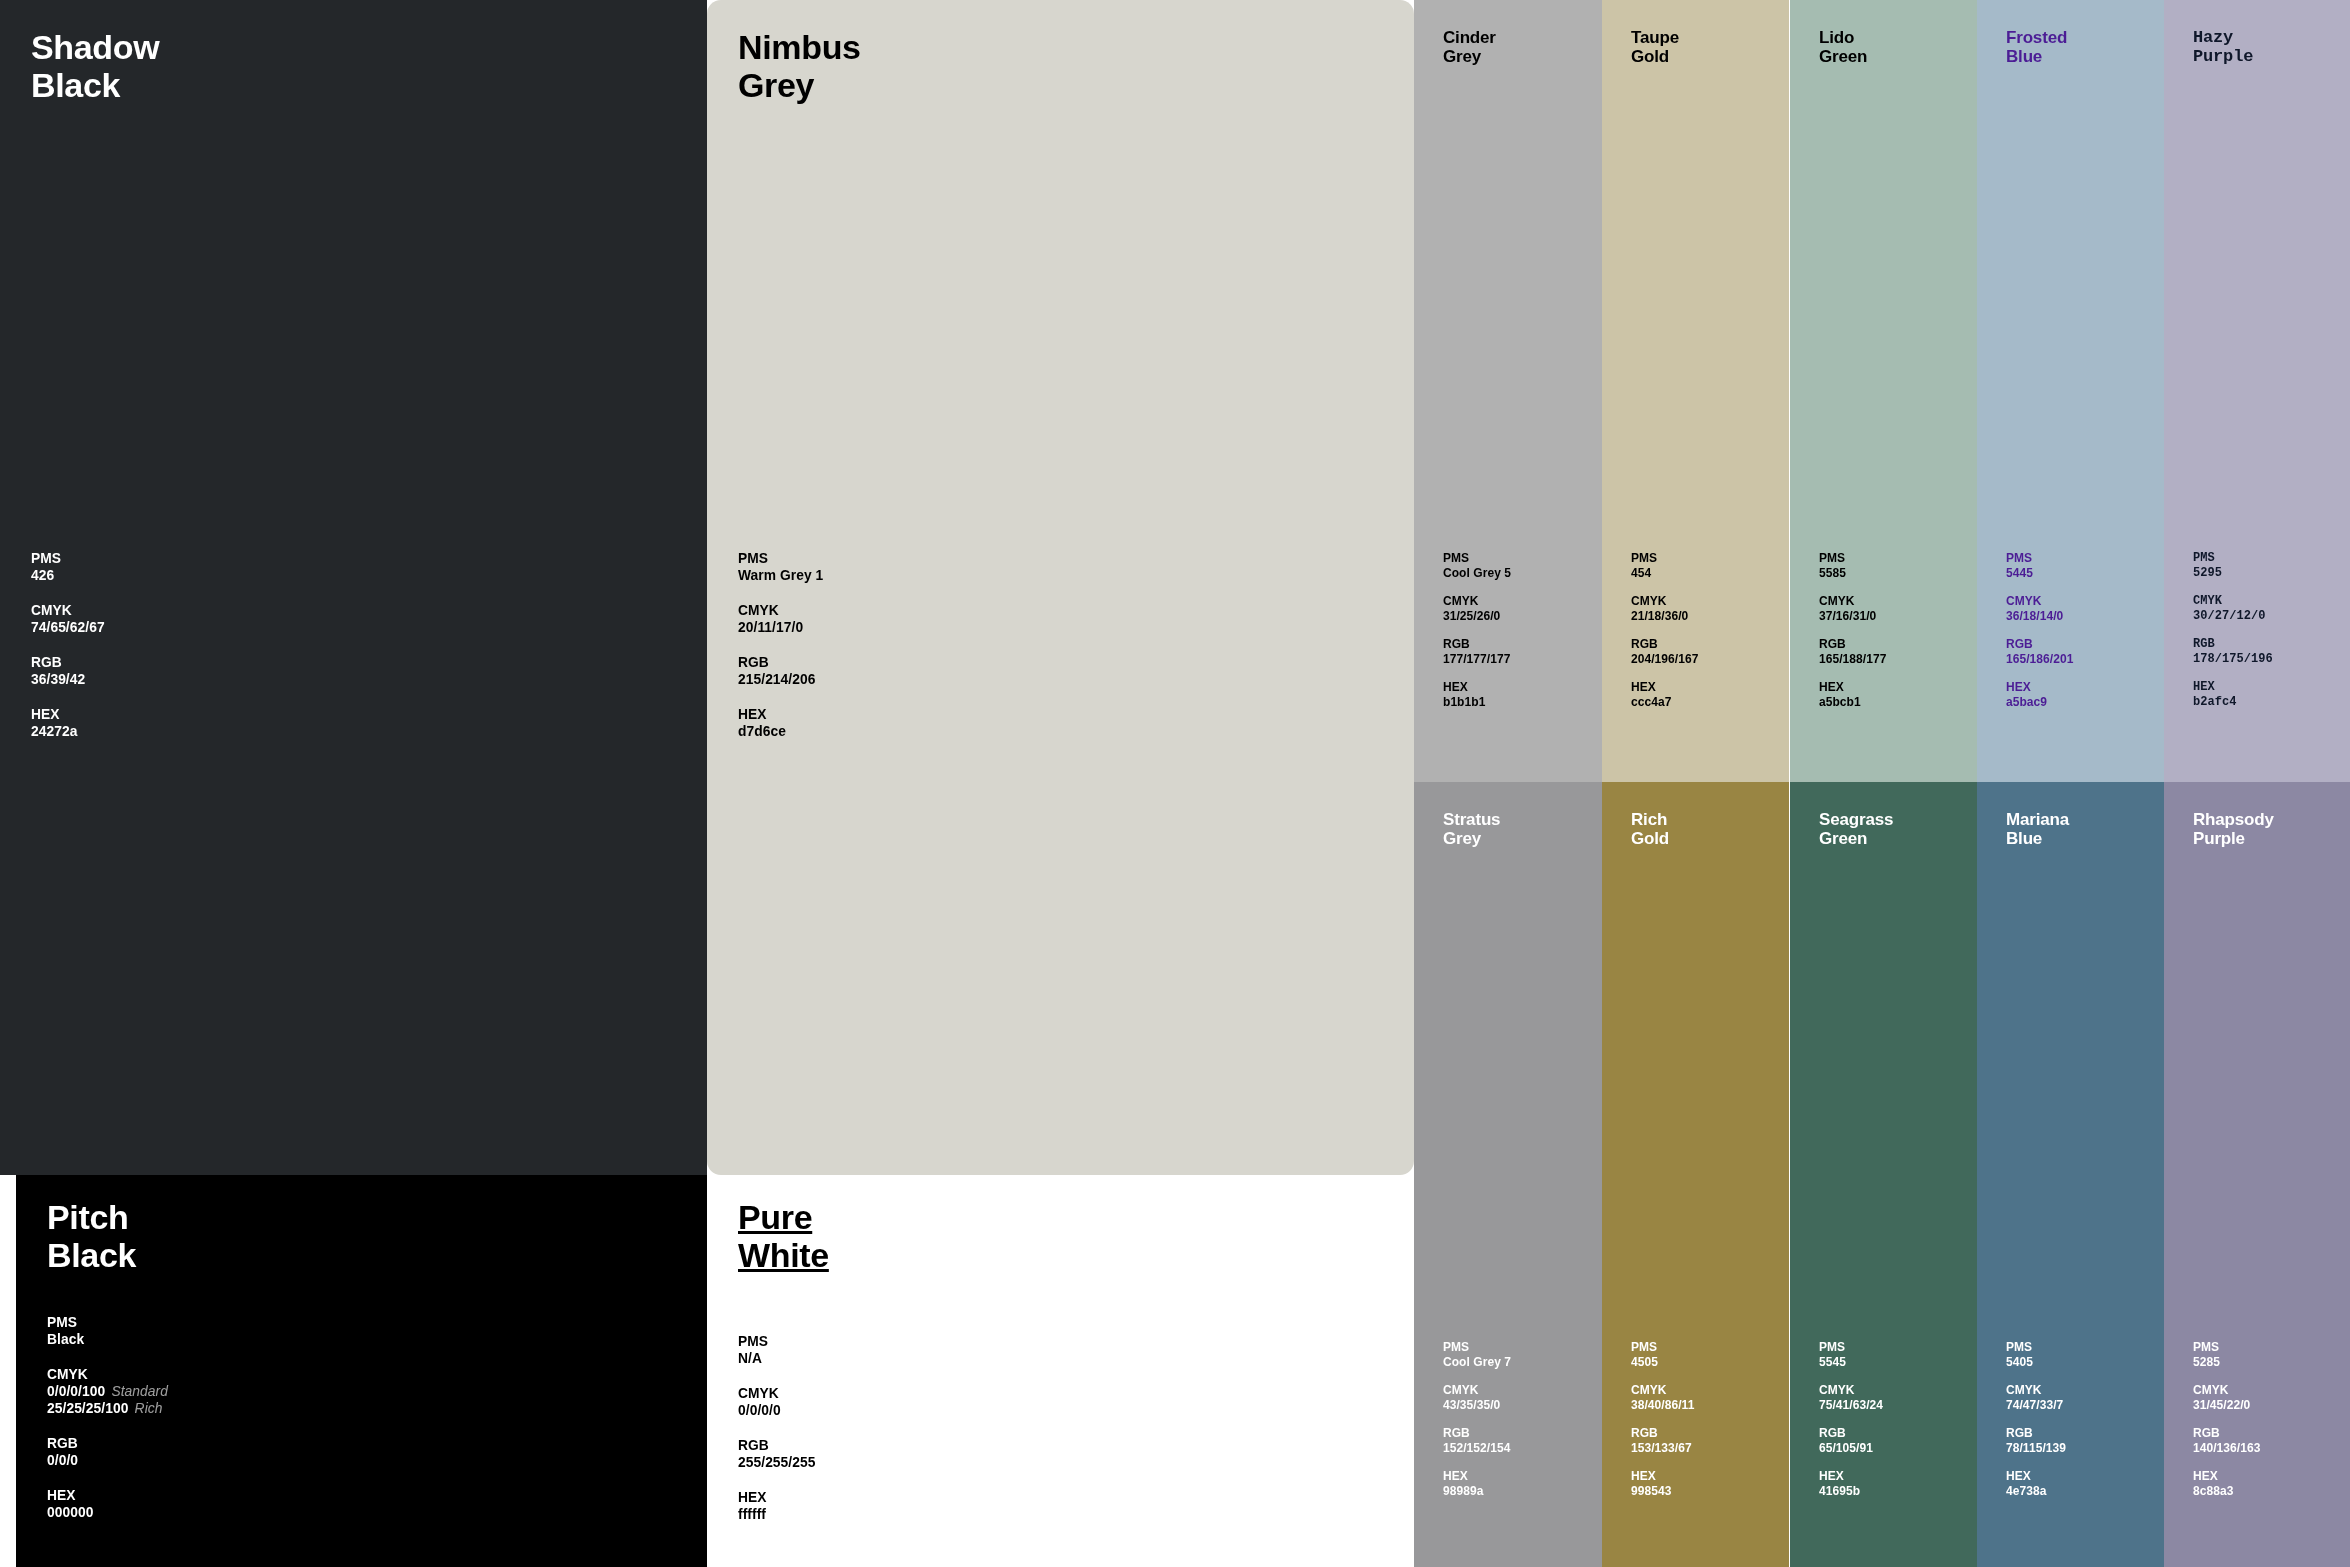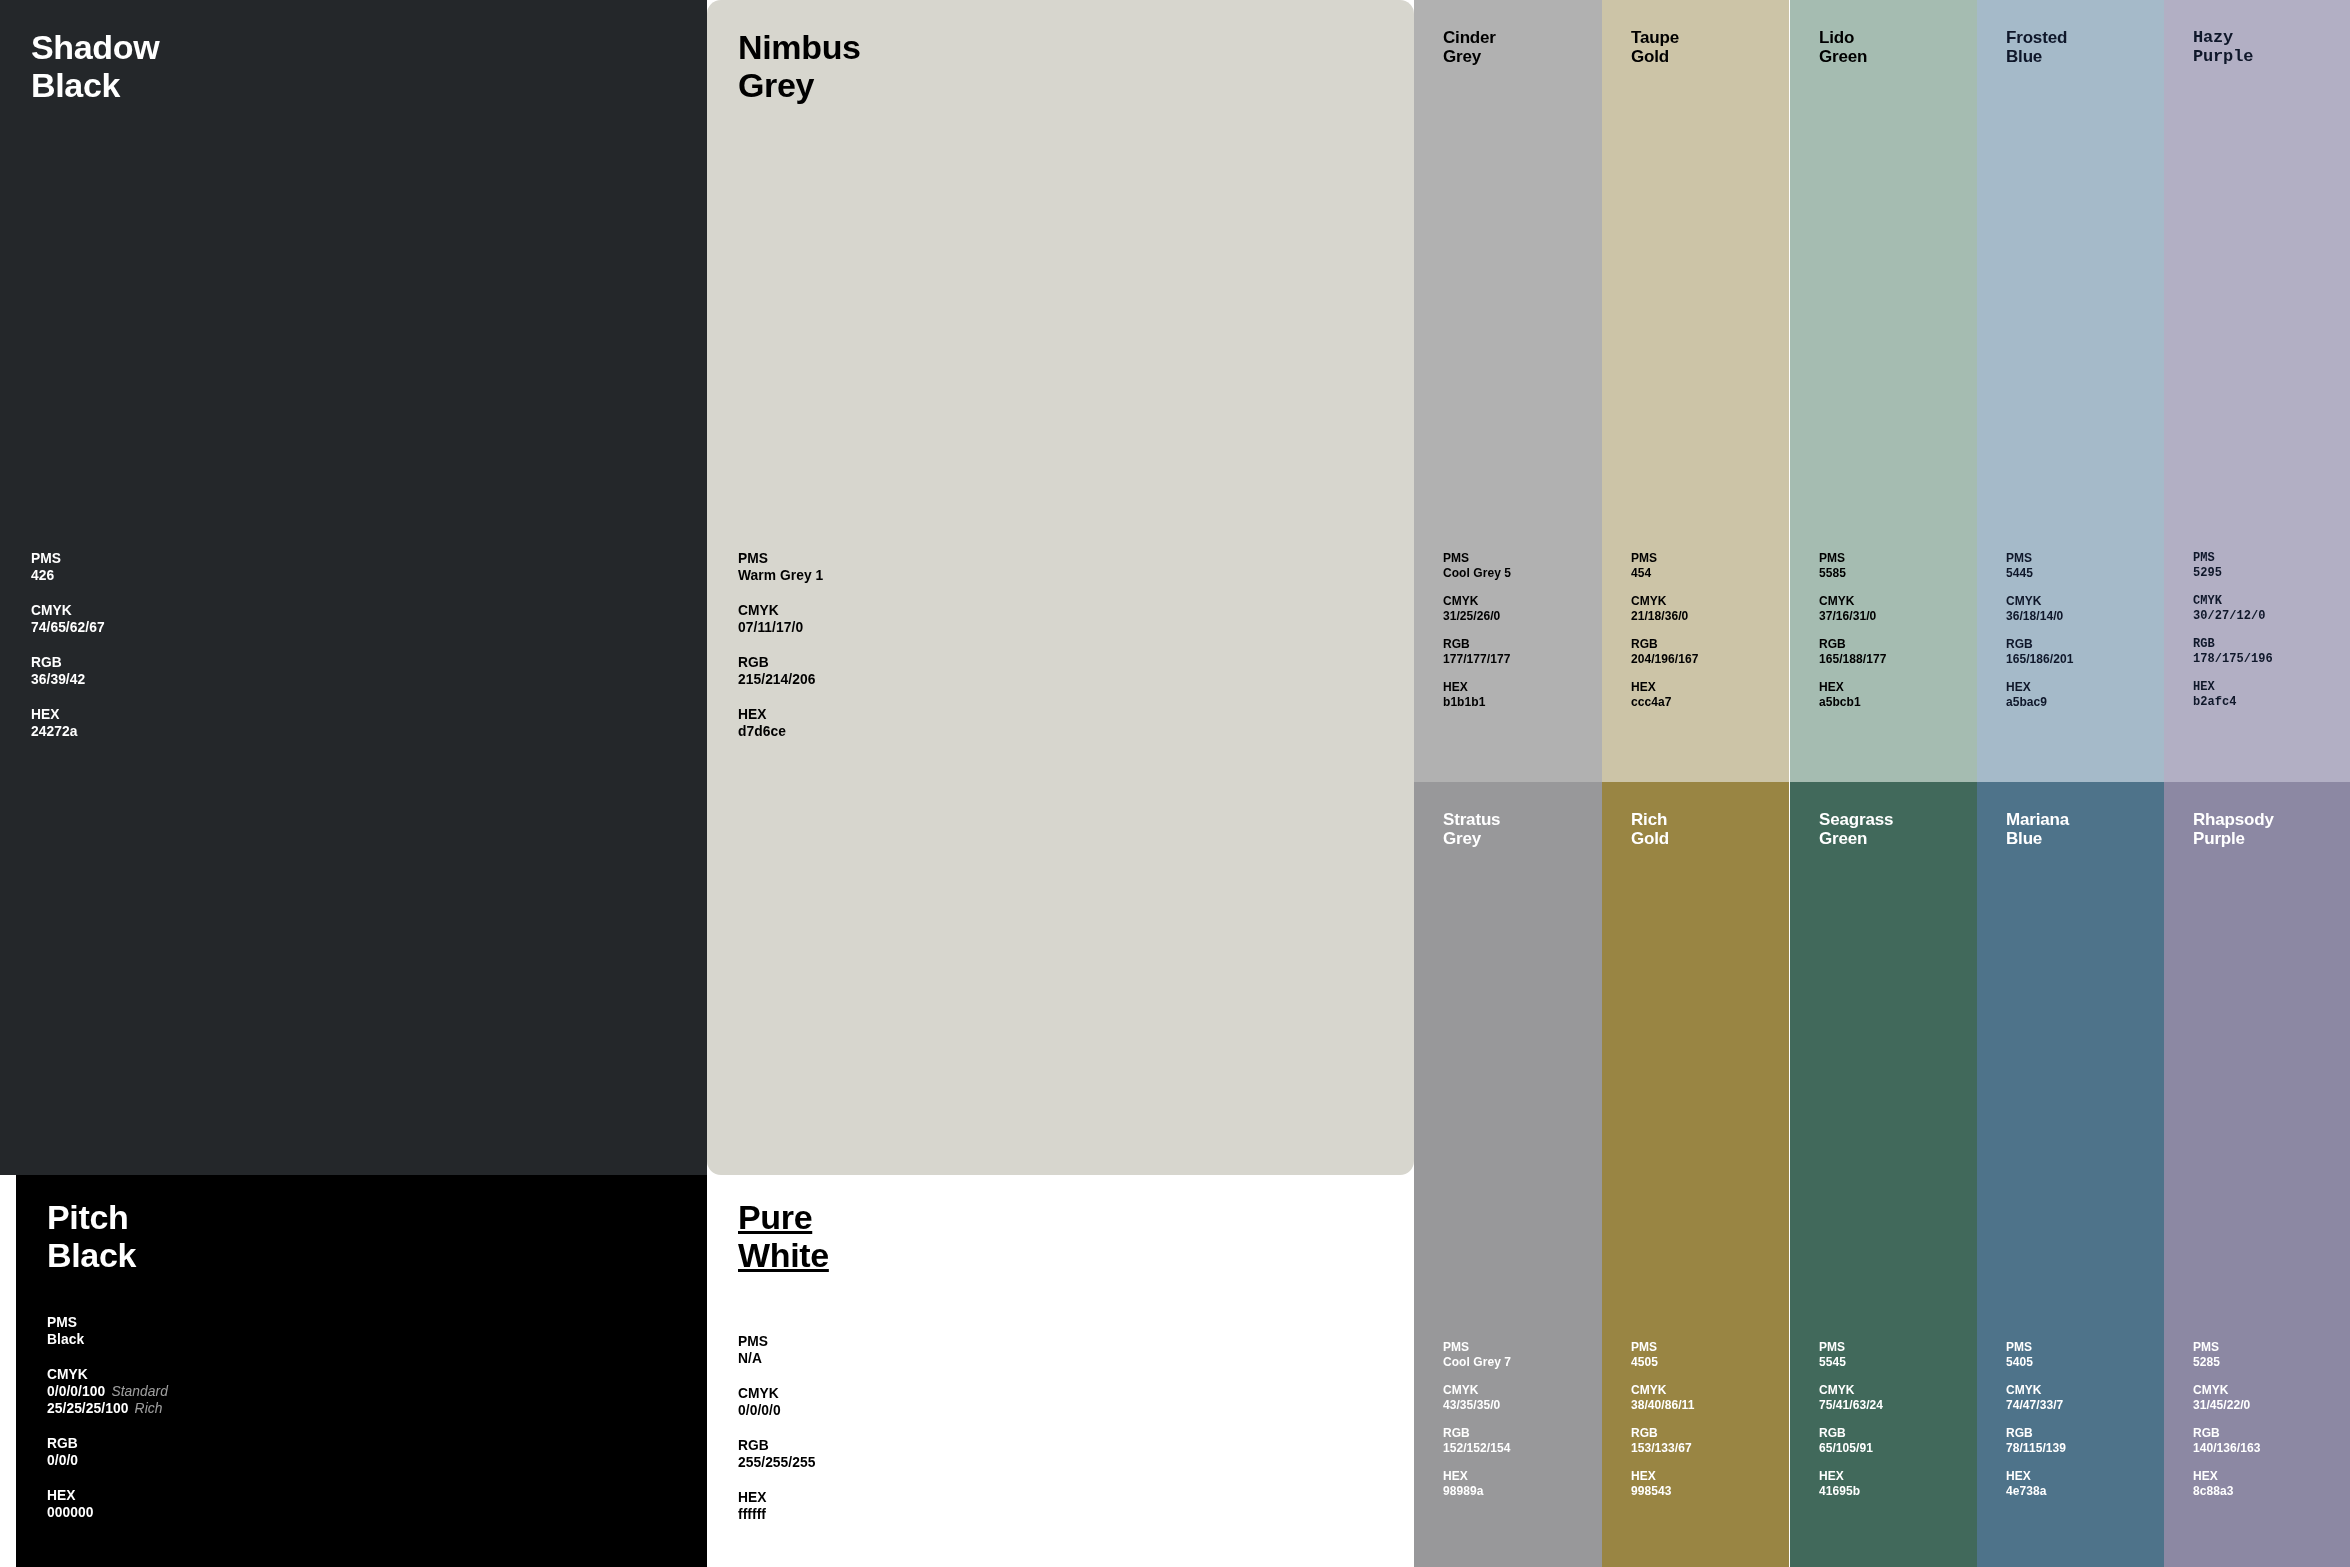--- a/index.html
+++ b/index.html
@@ -121,21 +121,21 @@
   <div class="swatch big" id="sw-nimbus-grey" style="background-color: rgb(215, 214, 206); color: rgb(0, 0, 0);">
     <div class="sw-name">Nimbus
 Grey</div>
     <div class="specs">
       <div class="spec-group">
         <div class="spec-label">PMS</div>
         <div class="spec-value">Warm Grey 1</div>
       </div>
       <div class="spec-group">
         <div class="spec-label">CMYK</div>
-        <div class="spec-value">07/11/17/0</div>
+        <div class="spec-value">20/11/17/0</div>
       </div>
       <div class="spec-group">
         <div class="spec-label">RGB</div>
         <div class="spec-value">215/214/206</div>
       </div>
       <div class="spec-group">
         <div class="spec-label">HEX</div>
         <div class="spec-value">d7d6ce</div>
       </div>
     </div>
@@ -250,21 +250,21 @@
         <div class="spec-label">RGB</div>
         <div class="spec-value">165/188/177</div>
       </div>
       <div class="spec-group">
         <div class="spec-label">HEX</div>
         <div class="spec-value">a5bcb1</div>
       </div>
     </div>
   </div>
 
-  <div class="swatch col row-top c3" id="sw-frosted-blue" style="background-color: rgb(165, 186, 201); color: #0f172a;">
+  <div class="swatch col row-top c3" id="sw-frosted-blue" style="background-color: rgb(165, 186, 201); color: #4c1d95;">
     <div class="sw-name">Frosted
 Blue</div>
     <div class="specs">
       <div class="spec-group">
         <div class="spec-label">PMS</div>
         <div class="spec-value">5445</div>
       </div>
       <div class="spec-group">
         <div class="spec-label">CMYK</div>
         <div class="spec-value">36/18/14/0</div>

